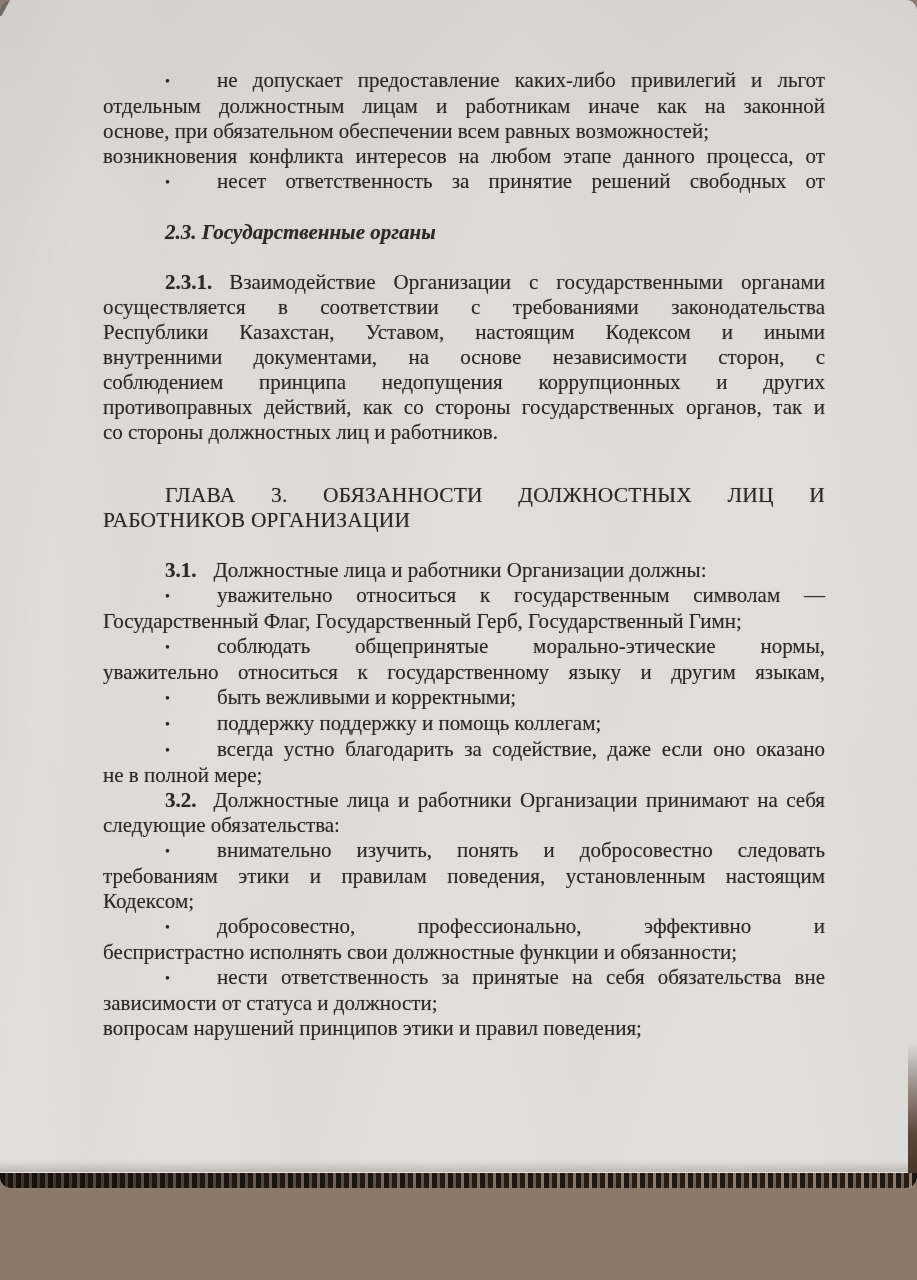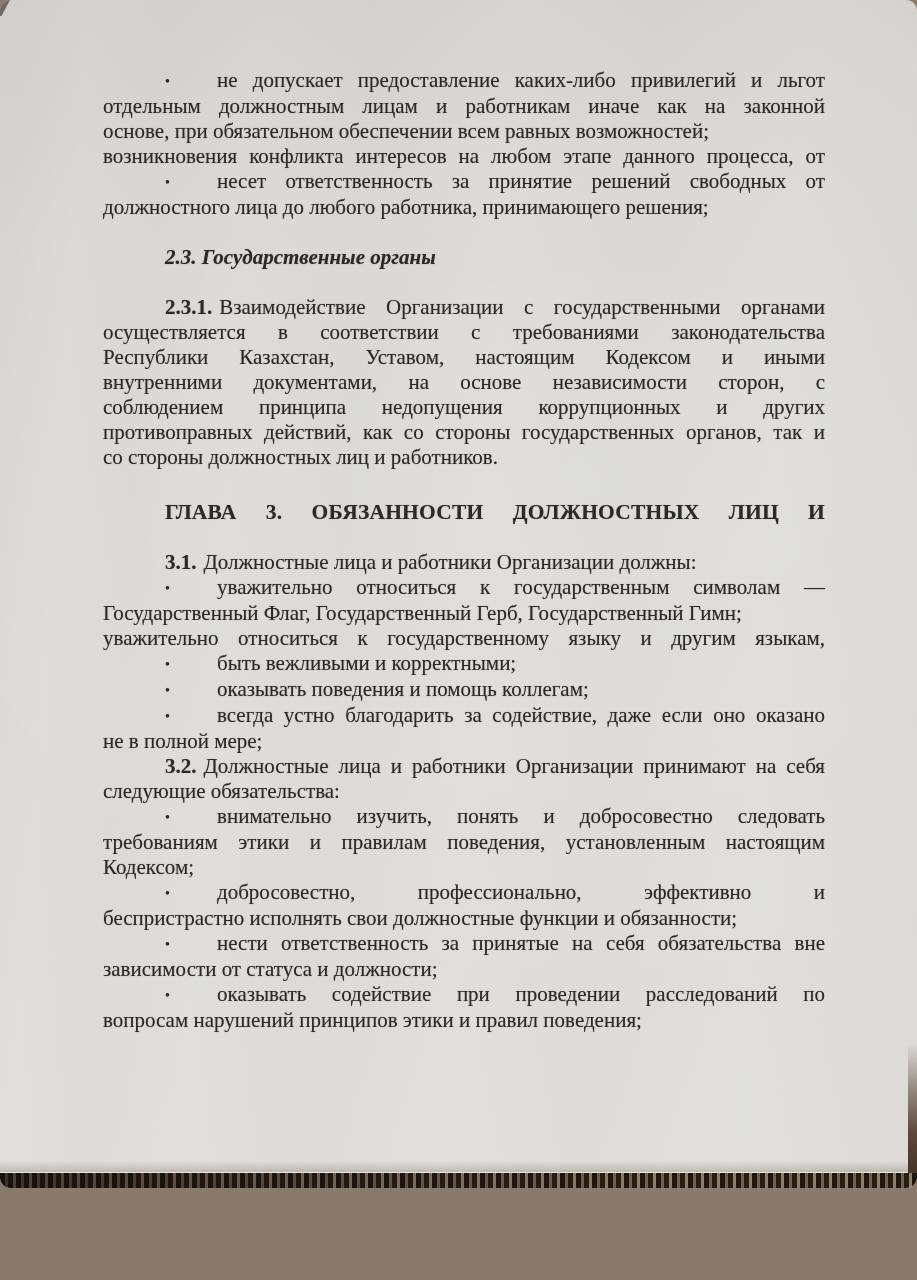--- a/index.html
+++ b/index.html
@@ -59,85 +59,86 @@
     text-shadow:0 0 1px rgba(43,42,40,0.42);
   }
   .doc p, .doc h2, .doc h3 { margin:0; padding:0; font-size:inherit; }
 
   .ln { display:block; }
   .jl { text-align:justify; text-align-last:justify; }
   .first { text-indent:62px; }
 
   .bm { display:inline-block; width:52px; text-indent:0; font-size:14px; vertical-align:1px; }
 
-  .num { font-weight:bold; margin-right:7px; }
+  .num { font-weight:bold; margin-right:17px; }
 
   h3.sec { font-weight:bold; font-style:italic; margin:25px 0 25px 0;font-family:Liberation Serif, serif; }
-  h2.chapter { font-weight:bold; font-size:21.5px; letter-spacing:.2px; margin:30px 0 25px 0; }
+  h2.chapter { font-weight:normal; font-size:21.5px; letter-spacing:.2px; margin:38px 0 25px 0; }
 </style>
 </head>
 <body>
 
 <div class="photo">
   <div class="paper"></div>
   <div class="streaks"></div>
   <div class="corner-tl"></div>
 
   <div class="doc">
 
     <p>
       <span class="ln first jl"><span class="bm">•</span><span>не допускает предоставление каких-либо привилегий и льгот</span></span>
       <span class="ln jl">отдельным должностным лицам и работникам иначе как на законной</span>
       <span class="ln">основе, при обязательном обеспечении всем равных возможностей;</span>
     </p>
 
     <p>
       <span class="ln jl">возникновения конфликта интересов на любом этапе данного процесса, от</span>
       <span class="ln first jl"><span class="bm">•</span><span>несет ответственность за принятие решений свободных от</span></span>
-      <span class="ln">должностного лица до любого работника, принимающего решения;</span>
     </p>
 
     <h3 class="sec">
       <span class="ln first">2.3. Государственные органы</span>
     </h3>
 
     <p>
       <span class="ln first jl"><b class="num">2.3.1.</b><span>Взаимодействие Организации с государственными органами</span></span>
       <span class="ln jl">осуществляется в соответствии с требованиями законодательства</span>
       <span class="ln jl">Республики Казахстан, Уставом, настоящим Кодексом и иными</span>
       <span class="ln jl">внутренними документами, на основе независимости сторон, с</span>
       <span class="ln jl">соблюдением принципа недопущения коррупционных и других</span>
       <span class="ln jl">противоправных действий, как со стороны государственных органов, так и</span>
       <span class="ln">со стороны должностных лиц и работников.</span>
     </p>
 
     <h2 class="chapter">
       <span class="ln first jl">ГЛАВА 3. ОБЯЗАННОСТИ ДОЛЖНОСТНЫХ ЛИЦ И</span>
+      <span class="ln">РАБОТНИКОВ ОРГАНИЗАЦИИ</span>
     </h2>
 
     <p>
       <span class="ln first"><b class="num">3.1.</b><span>Должностные лица и работники Организации должны:</span></span>
     </p>
 
     <p>
       <span class="ln first jl"><span class="bm">•</span><span>уважительно относиться к государственным символам —</span></span>
       <span class="ln">Государственный Флаг, Государственный Герб, Государственный Гимн;</span>
     </p>
 
     <p>
+      <span class="ln first jl"><span class="bm">•</span><span>соблюдать общепринятые морально-этические нормы,</span></span>
       <span class="ln jl">уважительно относиться к государственному языку и другим языкам,</span>
     </p>
 
     <p>
       <span class="ln first"><span class="bm">•</span><span>быть вежливыми и корректными;</span></span>
     </p>
 
 
     <p>
-      <span class="ln first"><span class="bm">•</span><span>оказывать поведения и помощь коллегам;</span></span>
+      <span class="ln first"><span class="bm">•</span><span>поддержку поддержку и помощь коллегам;</span></span>
     </p>
 
     <p>
       <span class="ln first jl"><span class="bm">•</span><span>всегда устно благодарить за содействие, даже если оно оказано</span></span>
       <span class="ln">не в полной мере;</span>
     </p>
 
     <p>
       <span class="ln first jl"><b class="num">3.2.</b><span>Должностные лица и работники Организации принимают на себя</span></span>
       <span class="ln">следующие обязательства:</span>
@@ -153,21 +154,20 @@
       <span class="ln first jl"><span class="bm">•</span><span>добросовестно, профессионально, эффективно и</span></span>
       <span class="ln">беспристрастно исполнять свои должностные функции и обязанности;</span>
     </p>
 
     <p>
       <span class="ln first jl"><span class="bm">•</span><span>нести ответственность за принятые на себя обязательства вне</span></span>
       <span class="ln">зависимости от статуса и должности;</span>
     </p>
 
     <p>
-      <span class="ln first jl"><span class="bm">•</span><span>оказывать содействие при проведении расследований по</span></span>
       <span class="ln">вопросам нарушений принципов этики и правил поведения;</span>
     </p>
 
   </div>
 
   <div class="edge-shadow"></div>
   <div class="edge-light"></div>
   <div class="strip"></div>
   <div class="edge-right"></div>
 </div>

